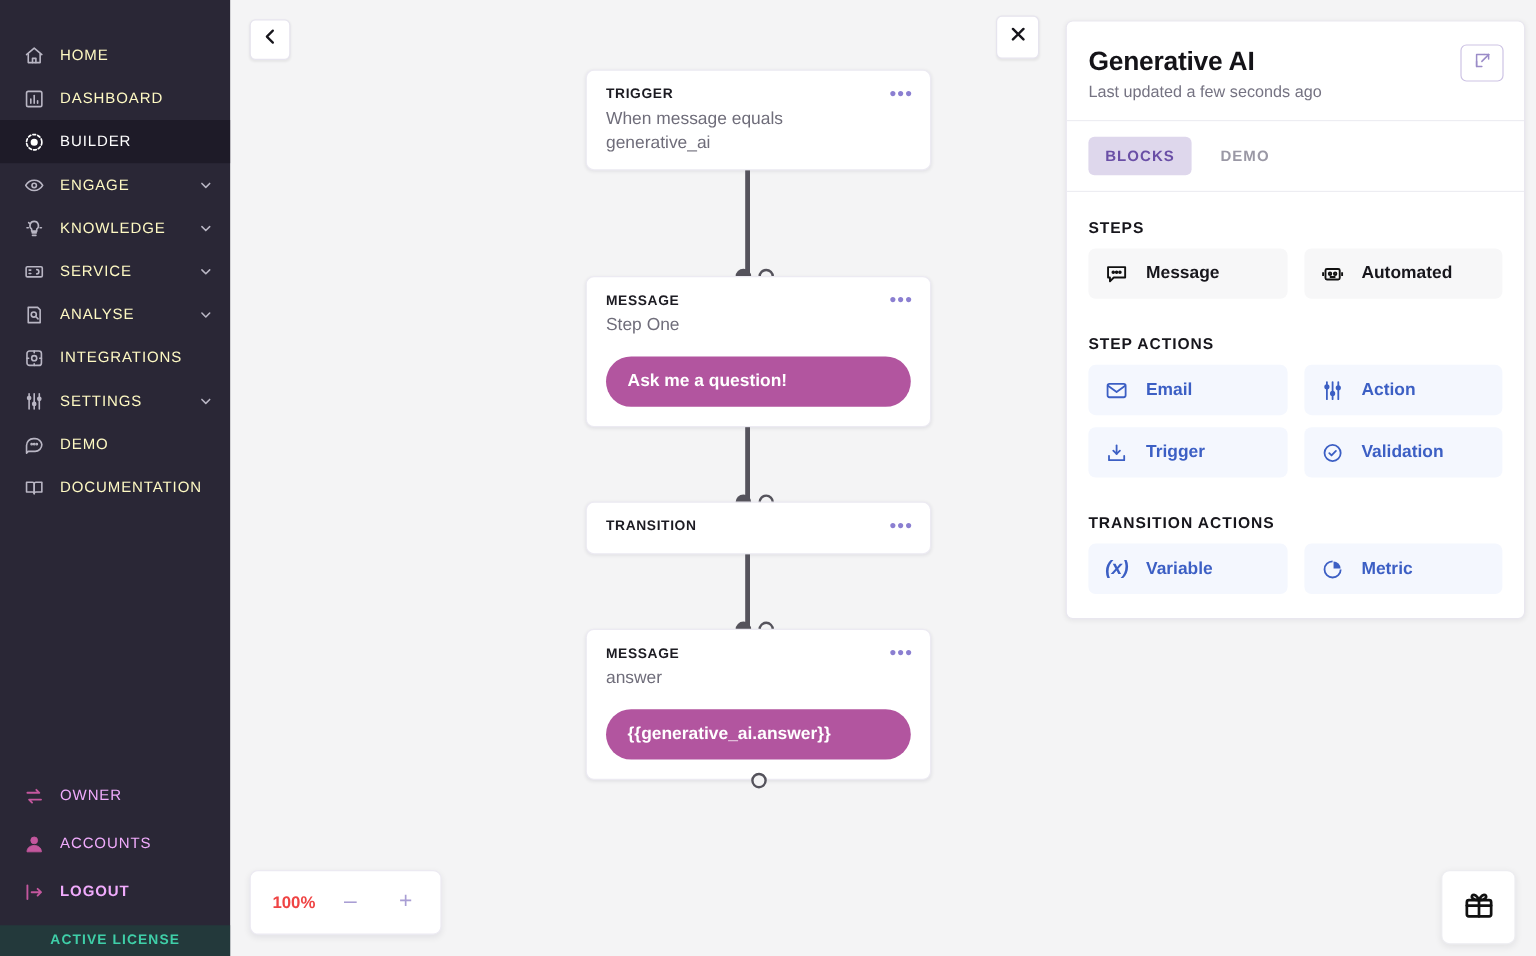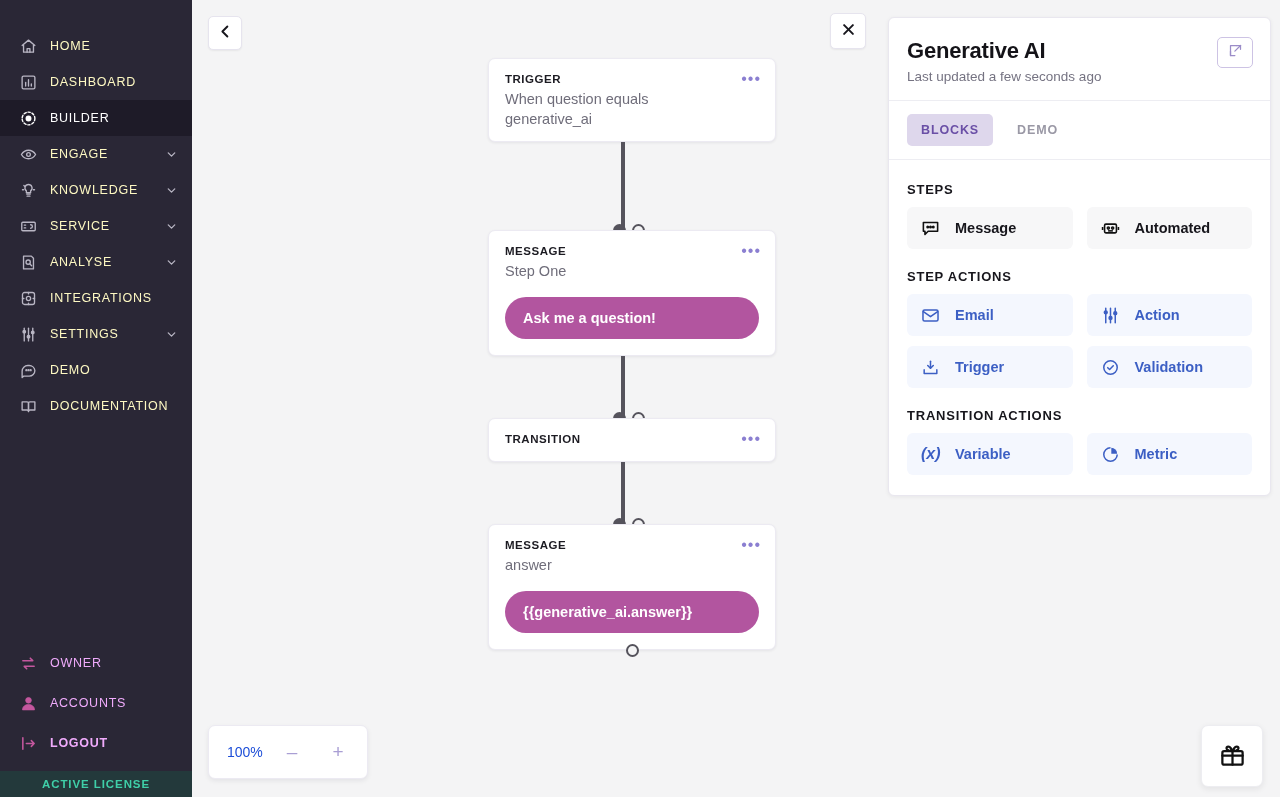--- a/index.html
+++ b/index.html
@@ -106,21 +106,21 @@
   }
 
   
   .zoomctl {
     position: absolute; left: 16px; bottom: 18px;
     width: 160px; height: 54px; background: #fff;
     border: 1px solid #eceaf2; border-radius: 7px;
     box-shadow: 0 2px 5px rgba(20,20,40,.07);
     display: flex; align-items: center; padding: 0 18px;
   }
-  .zoomctl .pct { font-size: 14px; font-weight: normal; color: #1d4ed8; }
+  .zoomctl .pct { font-size: 14px; font-weight: bold; color: #ef4444; }
   .zoomctl .zbtn {
     margin-left: auto; color: #a99ed4; font-size: 19px;
     width: 22px; text-align: center; cursor: pointer; user-select: none;
   }
   .zoomctl .zbtn.plus { margin-left: 24px; }
 
   .giftbtn {
     position: absolute; right: 17px; bottom: 10px;
     width: 62px; height: 62px; background: #fff;
     border: 1px solid #ededf1; border-radius: 7px;
@@ -150,21 +150,21 @@
   .tab {
     font-size: 12.5px; font-weight: bold; letter-spacing: .07em;
     padding: 9px 14px; border-radius: 5px; color: #9a98a5; cursor: pointer;
   }
   .tab.active { background: #ded7ec; color: #6a4fa6; }
   .panel-body { padding: 16px 18px 20px 18px; }
   .sec-title {
     font-size: 13px; font-weight: bold; letter-spacing: .06em;
     color: #17161c; margin: 6px 0 10px 0;
   }
-  .sec-title.gap { margin-top: 20px; }
+  .sec-title.gap { margin-top: 30px; }
   .grid { display: grid; grid-template-columns: 1fr 1fr; gap: 10px 14px; }
   .card {
     height: 42px; border-radius: 6px; display: flex; align-items: center;
     padding: 0 14px; cursor: pointer; font-size: 14.5px; font-weight: bold;
   }
   .card .ic { width: 22px; flex: 0 0 22px; margin-right: 12px; display: flex; align-items: center; }
   .card .ic svg { width: 19px; height: 19px; display: block; }
   .card.step { background: #f7f7f8; color: #17161c; }
   .card.action { background: #f4f7fe; color: #3c5fc4; }
   .card.action .ic svg { stroke: #3c5fc4; }
@@ -363,21 +363,21 @@
       <svg viewBox="0 0 24 24" fill="none" stroke="#17161c" stroke-width="3.2" stroke-linecap="round">
           <line x1="5" y1="5" x2="19" y2="19"></line>
           <line x1="19" y1="5" x2="5" y2="19"></line>
         </svg>
     </span>
   </div>
 
   <div class="flow">
       <div class="node">
         <div class="node-kind">TRIGGER</div>
-        <div class="node-desc">When question equals generative_ai</div>
+        <div class="node-desc">When message equals generative_ai</div>
         <div class="node-dots">•••</div>
       </div>
       <div class="connector" style="height: 88px;">
         <div class="line" style="height:88px"></div>
         <div class="dot-pair" style="top:82px">
           <div class="dot-filled"></div>
           <div class="dot-open"></div>
         </div>
       </div>
       <div class="node">

